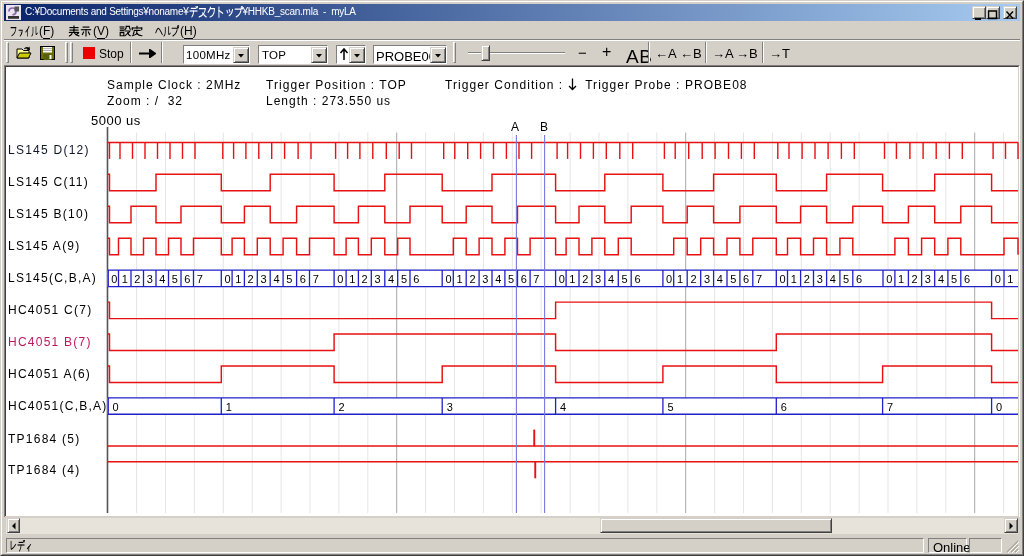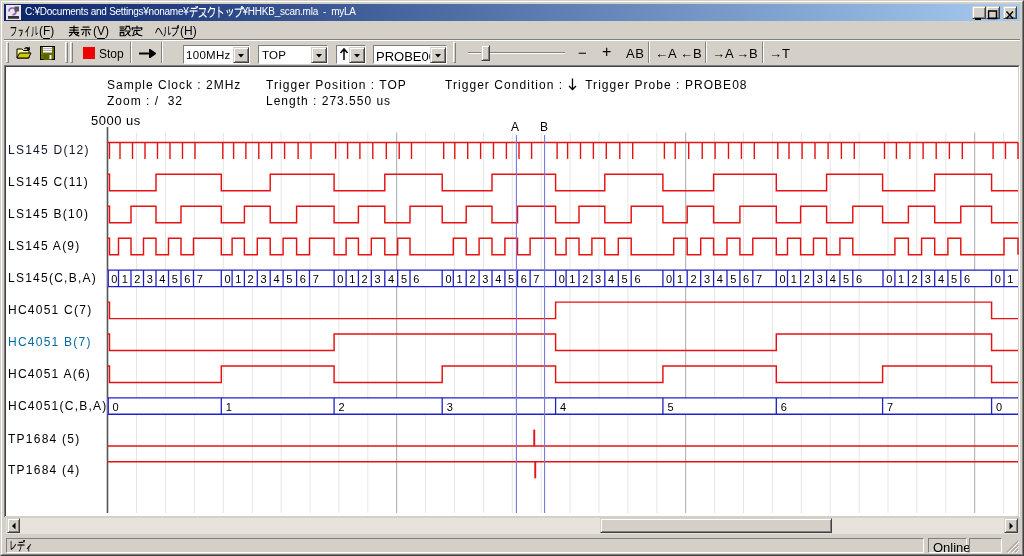--- a/index.html
+++ b/index.html
@@ -181,21 +181,21 @@
 <div class="abs" style="left:376px;top:49px;font-size:13px;letter-spacing:0px;color:#000">PROBE00</div>
 <div class="abs btn3" style="left:430px;top:46.5px;width:16px;height:16px"><svg width="14" height="14" viewBox="0 0 14 14">
       <path d="M4 6 L10 6 L7 9.5 Z" fill="#000"></path>
     </svg></div>
 
 <div class="abs grip" style="left:453px;top:42px;height:21px"></div>
 <div class="abs" style="left:468px;top:51.5px;width:97px;height:2px;background:#808080;border-bottom:1px solid #fff"></div>
 <div class="abs btn3" style="left:481px;top:45px;width:9px;height:16px"></div>
 <div class="abs" style="left:578px;top:44px;font-size:15px;color:#000">−</div>
 <div class="abs" style="left:602px;top:43px;font-size:16px;color:#000">+</div>
-<div class="abs" style="left:626px;top:46px;font-size:13px;color:#000;letter-spacing:0.5px">AB</div>
+<div class="abs" style="left:626px;top:46px;font-size:19px;color:#000;letter-spacing:0.5px">AB</div>
 <div class="abs sep" style="left:648px;top:42px;height:21px"></div>
 <div class="abs" style="left:655px;top:46px;font-size:13px;color:#000">←A</div>
 <div class="abs" style="left:680px;top:46px;font-size:13px;color:#000">←B</div>
 <div class="abs sep" style="left:705px;top:42px;height:21px"></div>
 <div class="abs" style="left:712px;top:46px;font-size:13px;color:#000">→A</div>
 <div class="abs" style="left:736px;top:46px;font-size:13px;color:#000">→B</div>
 <div class="abs sep" style="left:762px;top:42px;height:21px"></div>
 <div class="abs" style="left:769px;top:46px;font-size:13px;color:#000">→T</div>
 
 <div class="abs" style="left:4px;top:65px;width:1016px;height:452px;border:1px solid #808080;border-bottom:0;border-right-color:#fff"></div>
@@ -211,21 +211,21 @@
 <div class="abs" style="left:91px;top:113px;font-size:13px;color:#000;letter-spacing:0.5px">5000 us</div>
 <div class="abs t12" style="left:511px;top:120px">A</div>
 <div class="abs t12" style="left:540px;top:120px">B</div>
 
 <div class="abs" style="left:8px;top:143px;font-size:12px;color:#0f172a;letter-spacing:1.25px;white-space:nowrap">LS145 D(12)</div>
 <div class="abs" style="left:8px;top:175px;font-size:12px;color:#000;letter-spacing:1.25px;white-space:nowrap">LS145 C(11)</div>
 <div class="abs" style="left:8px;top:207px;font-size:12px;color:#000;letter-spacing:1.25px;white-space:nowrap">LS145 B(10)</div>
 <div class="abs" style="left:8px;top:239px;font-size:12px;color:#000;letter-spacing:1.25px;white-space:nowrap">LS145 A(9)</div>
 <div class="abs" style="left:8px;top:271px;font-size:12px;color:#000;letter-spacing:1.25px;white-space:nowrap">LS145(C,B,A)</div>
 <div class="abs" style="left:8px;top:303px;font-size:12px;color:#000;letter-spacing:1.25px;white-space:nowrap">HC4051 C(7)</div>
-<div class="abs" style="left:8px;top:335px;font-size:12px;color:#0369a1;letter-spacing:1.25px;white-space:nowrap">HC4051 B(7)</div>
+<div class="abs" style="left:8px;top:335px;font-size:12px;color:#be185d;letter-spacing:1.25px;white-space:nowrap">HC4051 B(7)</div>
 <div class="abs" style="left:8px;top:367px;font-size:12px;color:#000;letter-spacing:1.25px;white-space:nowrap">HC4051 A(6)</div>
 <div class="abs" style="left:8px;top:399px;font-size:12px;color:#000;letter-spacing:1.25px;white-space:nowrap">HC4051(C,B,A)</div>
 <div class="abs" style="left:8px;top:432px;font-size:12px;color:#000;letter-spacing:1.25px;white-space:nowrap">TP1684 (5)</div>
 <div class="abs" style="left:8px;top:463px;font-size:12px;color:#000;letter-spacing:1.25px;white-space:nowrap">TP1684 (4)</div>
 
 <svg class="abs" style="left:0;top:0" width="1024" height="556" viewBox="0 0 1024 556">
 <line x1="107.5" y1="127" x2="107.5" y2="513.0" stroke="#555" stroke-width="1.6"></line>
 <line x1="136.6" y1="132.5" x2="136.6" y2="513.0" stroke="#e5e5e5" stroke-width="1"></line>
 <line x1="165.5" y1="132.5" x2="165.5" y2="513.0" stroke="#e5e5e5" stroke-width="1"></line>
 <line x1="194.4" y1="132.5" x2="194.4" y2="513.0" stroke="#e5e5e5" stroke-width="1"></line>

